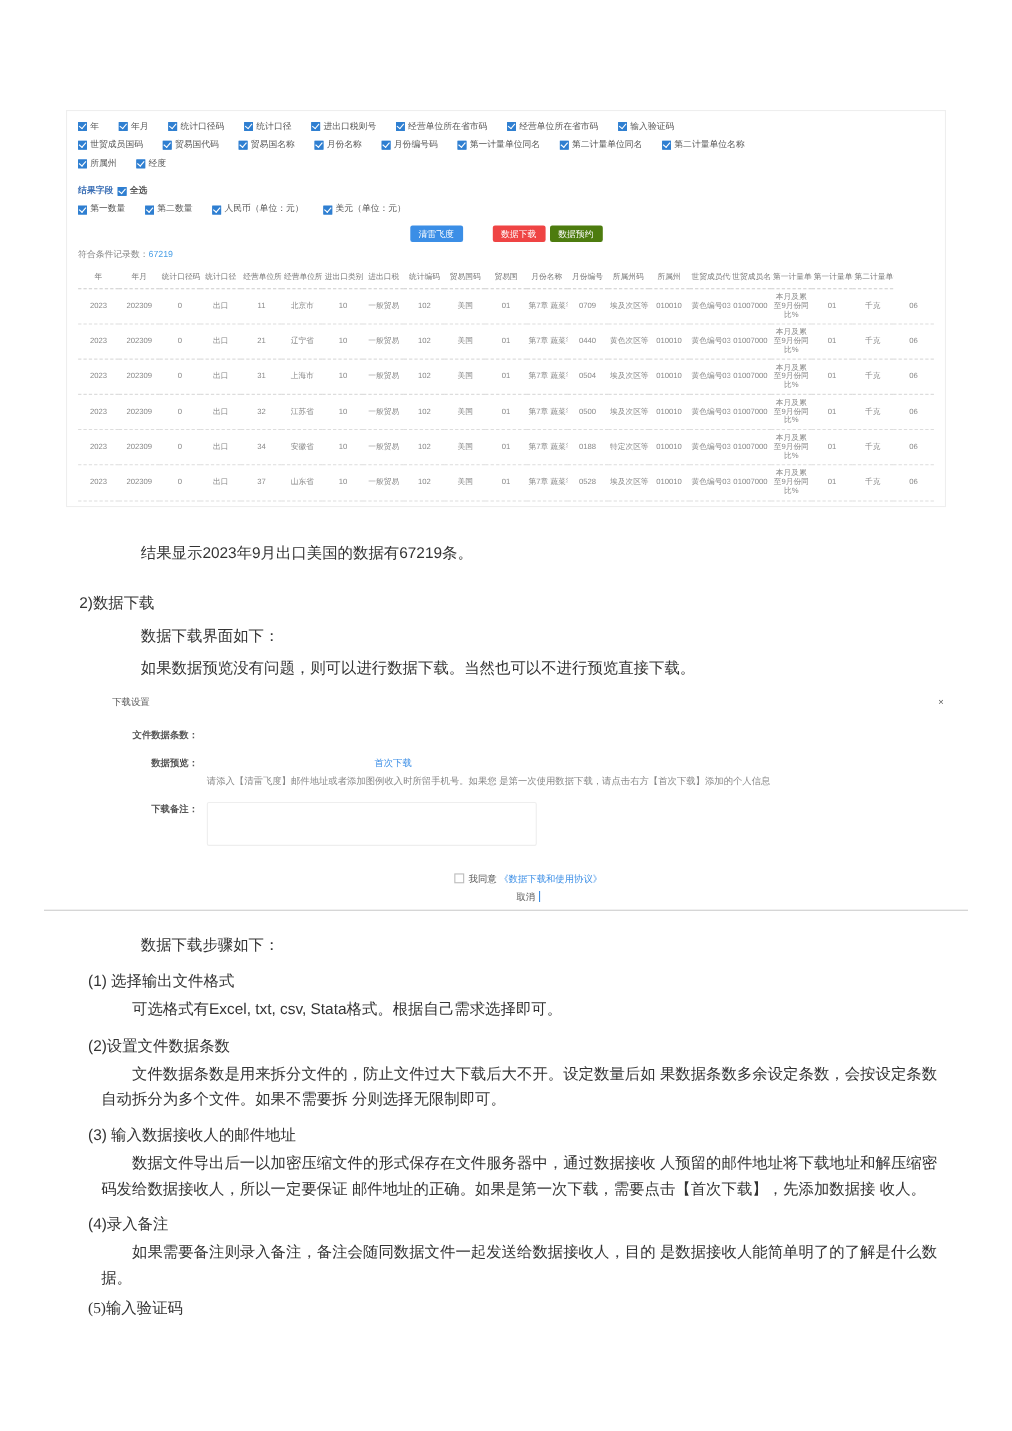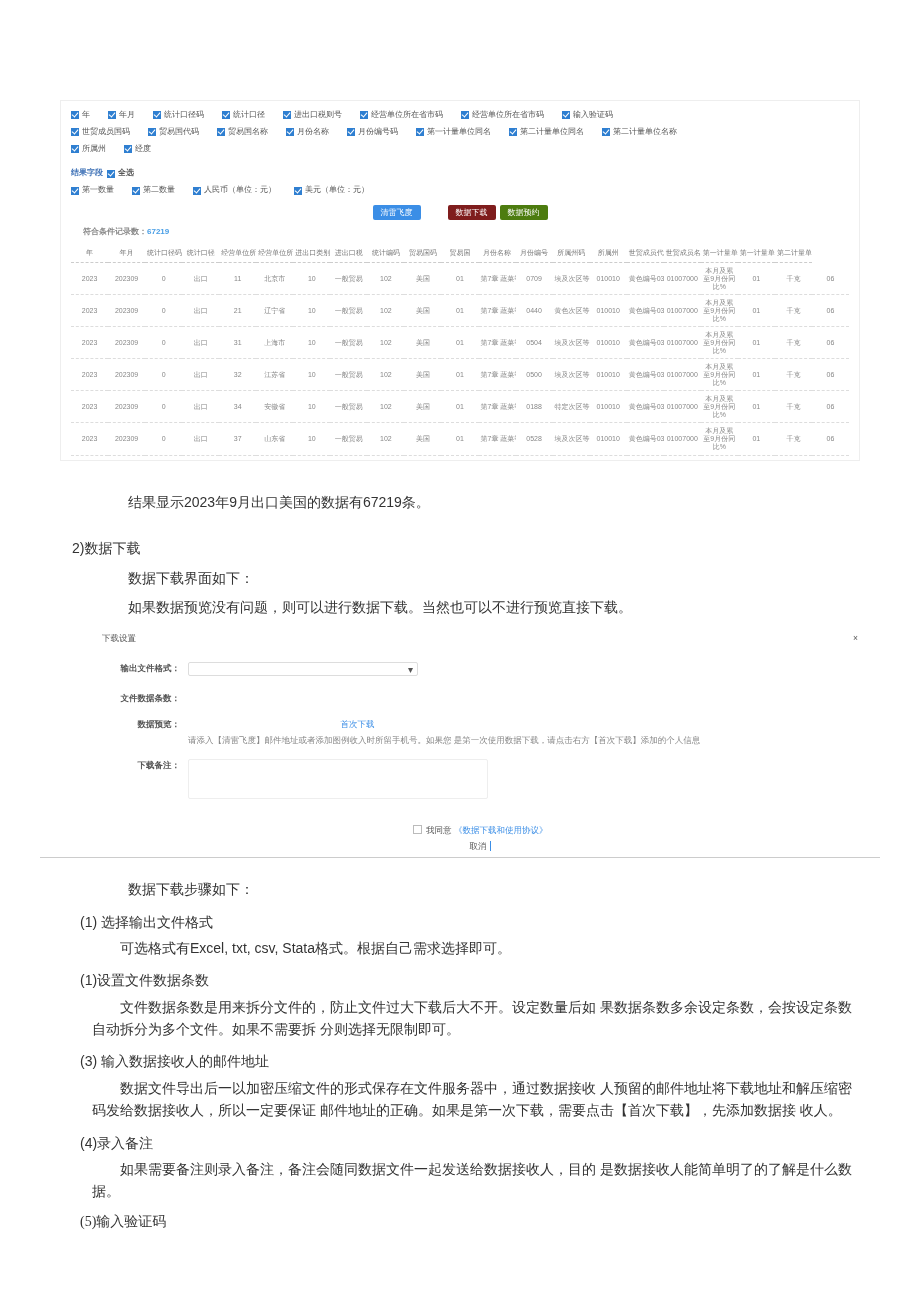--- a/index.html
+++ b/index.html
@@ -50,23 +50,23 @@
     color: #3b6fb5;
     font-weight: bold;
     display: flex; align-items: center; gap: 4px;
   }
   .btn-row { margin: 8px 0 6px; display: flex; gap: 4px; justify-content: center; }
   .btn {
     padding: 2px 8px; font-size: 8px; color: #fff; border-radius: 2px;
     line-height: 1.4;
   }
   .btn.blue { background: #3b8ee6; }
-  .btn.green { background: #7f1d1d; margin-left: 23px; }
+  .btn.green { background: #ef4444; margin-left: 23px; }
   .btn.orange { background: #4d7c0f; }
-  .count-line { font-size: 8px; color: #888; margin: 4px 12px; font-weight: bold; }
+  .count-line { font-size: 8px; color: #888; margin: 4px 0; }
   .count-line .num { color: #4a9fe6; }
   .data-table { width: 100%; border-collapse: collapse; font-size: 7px; table-layout: fixed; }
   .data-table th, .data-table td {
     border-bottom: 1px dashed #ddd;
     padding: 4px 2px;
     text-align: center;
     color: #888;
     overflow: hidden;
     white-space: nowrap;
   }
@@ -414,24 +414,20 @@
   <h3 class="sec">2)数据下载</h3>
   <p class="para indent">数据下载界面如下：</p>
   <p class="para indent">如果数据预览没有问题，则可以进行数据下载。当然也可以不进行预览直接下载。</p>
 
   <div class="shot2">
     <div class="dlg-hdr">
       <span>下载设置</span>
       <span>×</span>
     </div>
     <div class="dlg-row">
-      <span class="dlg-label">输出文件格式：</span>
-      <span class="dlg-val"><span class="dlg-select"></span></span>
-    </div>
-    <div class="dlg-row">
       <span class="dlg-label">文件数据条数：</span>
       <span class="dlg-val"></span>
     </div>
     <div class="dlg-row">
       <span class="dlg-label">数据预览：</span>
       <span class="dlg-val">
         <span style="display:inline-block;width:150px"></span>
         <span class="dlg-link">首次下载</span>
         <span class="dlg-hint">请添入【清雷飞度】邮件地址或者添加图例收入时所留手机号。如果您 是第一次使用数据下载，请点击右方【首次下载】添加的个人信息</span>
       </span>
@@ -448,21 +444,21 @@
     <div class="cancel">取消</div>
   </div>
   <hr class="thin">
 
   <p class="para indent">数据下载步骤如下：</p>
 
   <div class="steps">
     <div class="step-head">(1) 选择输出文件格式</div>
     <div class="step-body indent">可选格式有Excel, txt, csv, Stata格式。根据自己需求选择即可。</div>
 
-    <div class="step-head">(1)设置文件数据条数</div>
+    <div class="step-head">(2)设置文件数据条数</div>
     <div class="step-body indent">文件数据条数是用来拆分文件的，防止文件过大下载后大不开。设定数量后如 果数据条数多余设定条数，会按设定条数自动拆分为多个文件。如果不需要拆 分则选择无限制即可。</div>
 
     <div class="step-head">(3) 输入数据接收人的邮件地址</div>
     <div class="step-body indent">数据文件导出后一以加密压缩文件的形式保存在文件服务器中，通过数据接收 人预留的邮件地址将下载地址和解压缩密码发给数据接收人，所以一定要保证 邮件地址的正确。如果是第一次下载，需要点击【首次下载】，先添加数据接 收人。</div>
 
     <div class="step-head">(4)录入备注</div>
     <div class="step-body indent">如果需要备注则录入备注，备注会随同数据文件一起发送给数据接收人，目的 是数据接收人能简单明了的了解是什么数据。</div>
 
     <div class="step-head last">(5)输入验证码</div>
   </div>

